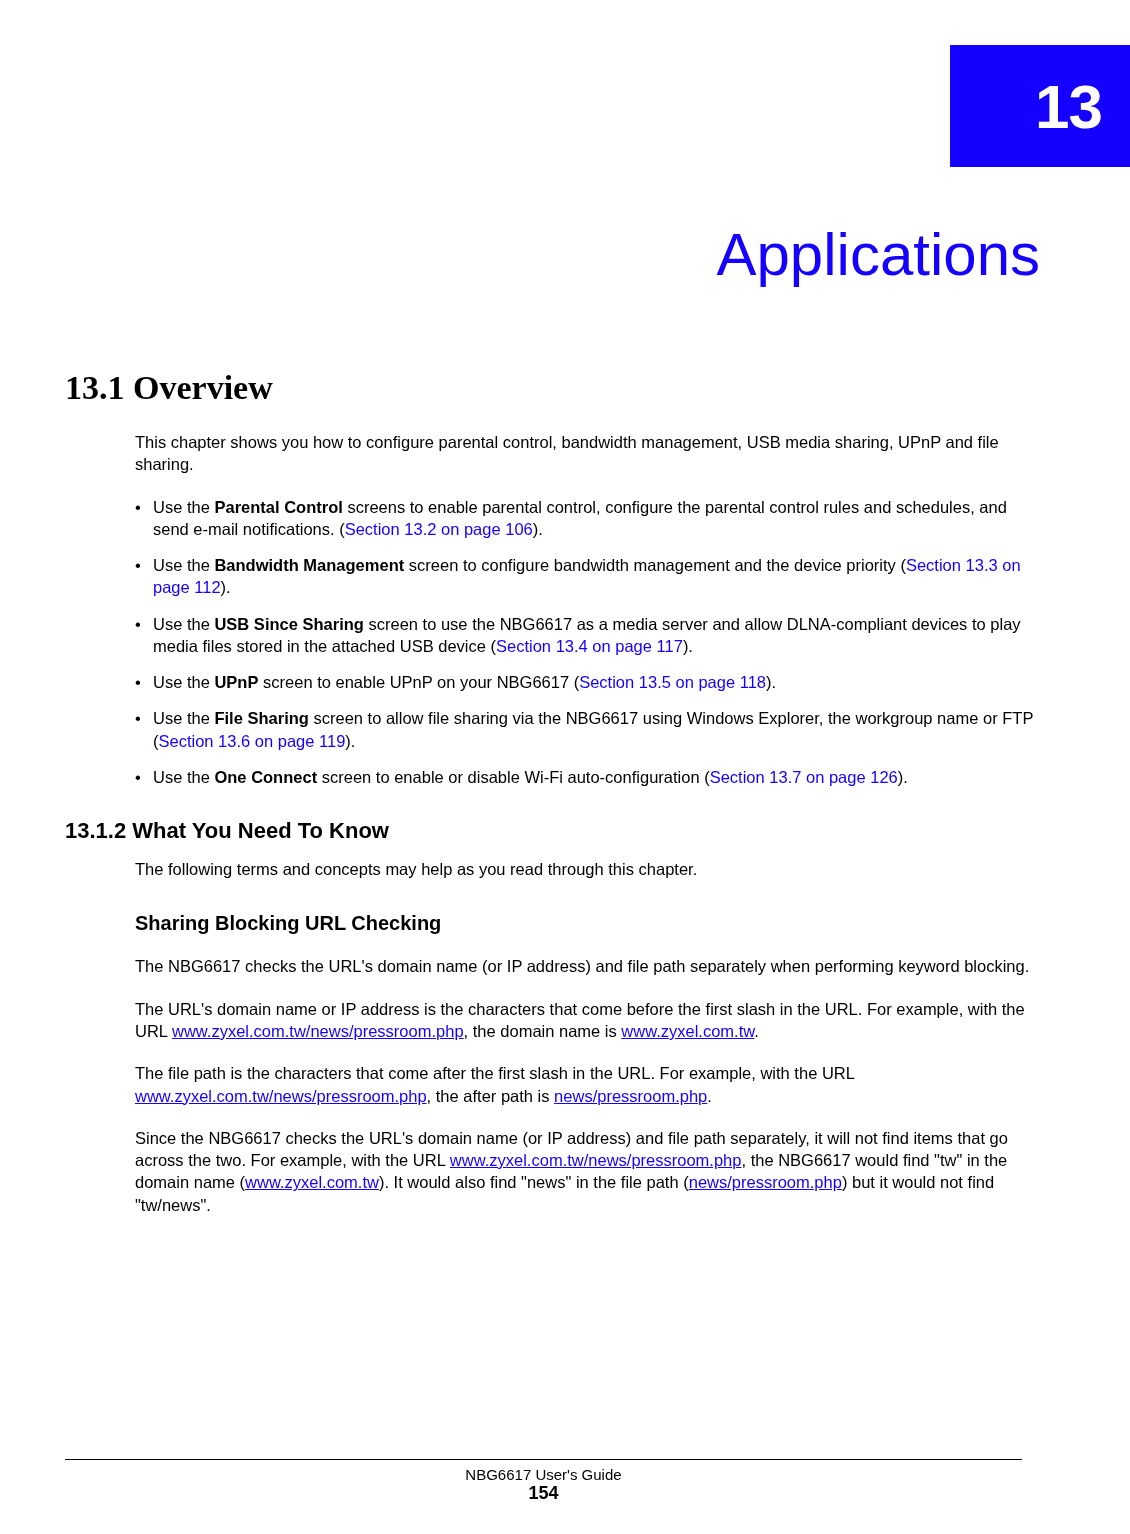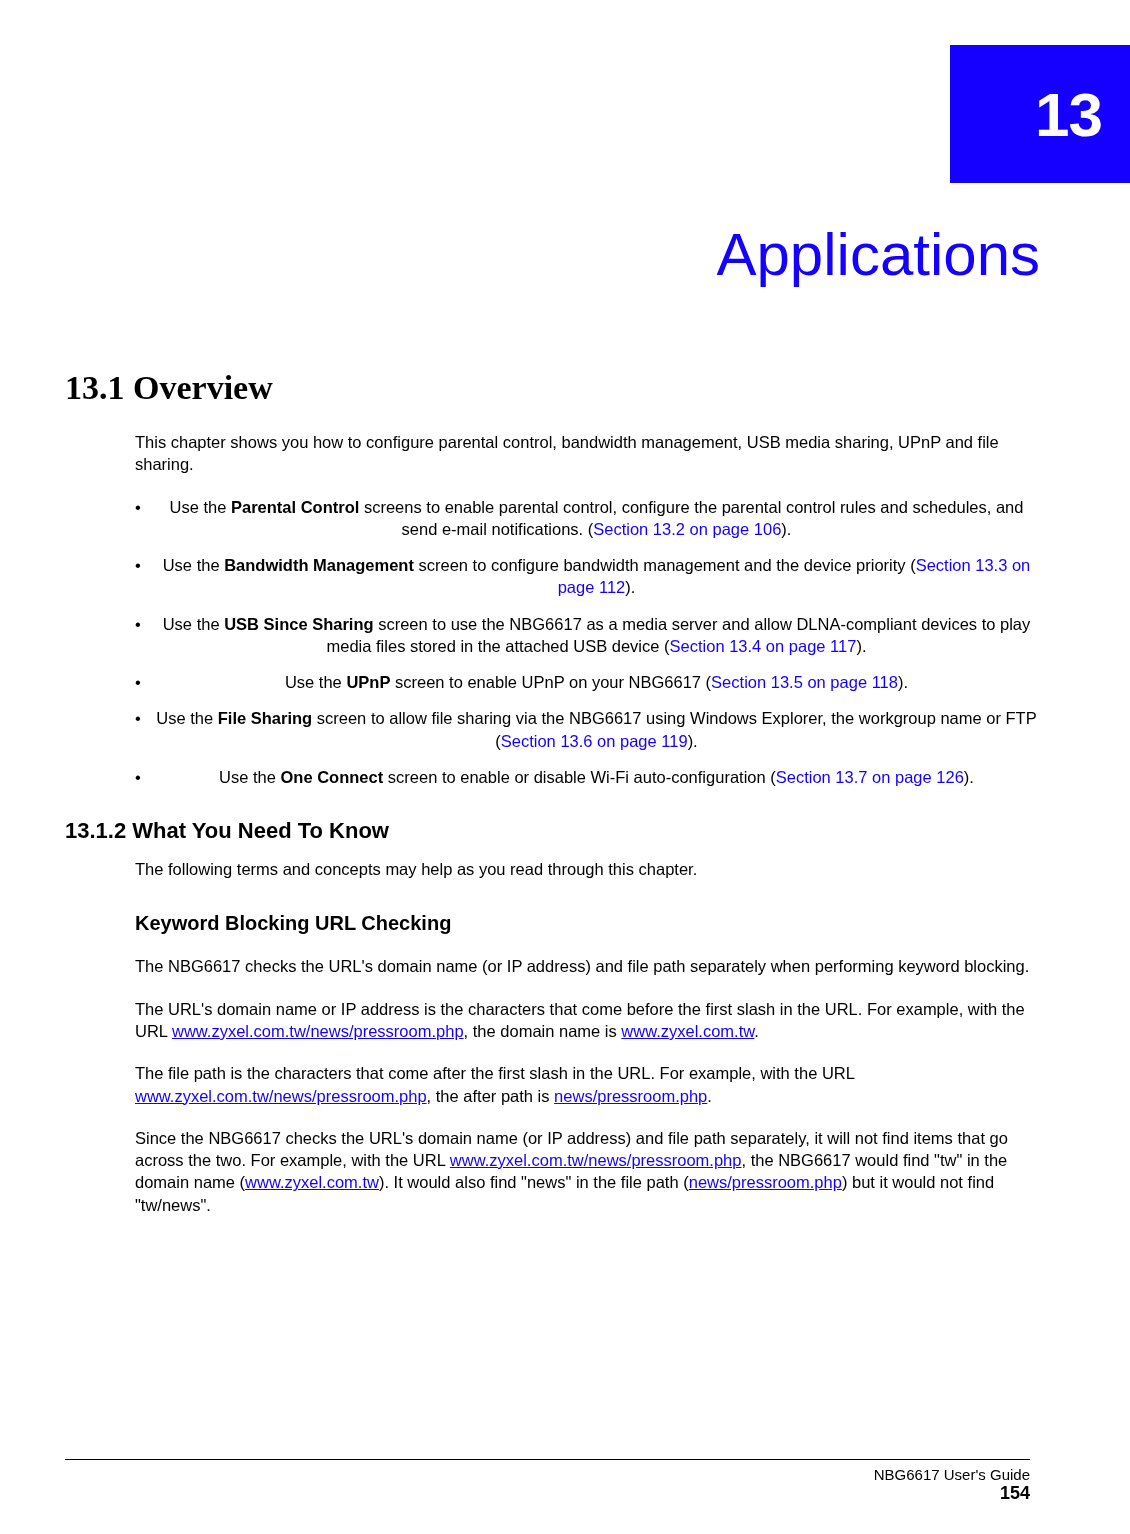--- a/index.html
+++ b/index.html
@@ -14,21 +14,21 @@
     height: 1534px;
     position: relative;
     box-sizing: border-box;
     padding: 45px 90px 0 65px;
   }
   .chapter-tag {
     position: absolute;
     top: 45px;
     right: 0;
     width: 180px;
-    height: 138px;
+    height: 122px;
     background: #1500ff;
     display: flex;
     align-items: center;
     justify-content: flex-end;
     padding-right: 28px;
     box-sizing: border-box;
   }
   .chapter-tag .num {
     color: #fff;
     font-size: 62px;
@@ -71,21 +71,20 @@
     font-size: 16.5px;
     line-height: 1.35;
   }
   .body-text p {
     margin: 0 0 20px 0;
   }
   ul.feature-list {
     list-style: none;
     padding-left: 0;
     margin: 0 0 10px 0;
-    text-align: center;
   }
   ul.feature-list li {
     position: relative;
     padding-left: 18px;
     margin-bottom: 14px;
     font-size: 16.5px;
     line-height: 1.35;
   }
   ul.feature-list li::before {
     content: "•";
@@ -93,22 +92,22 @@
     left: 0;
     top: 0;
   }
   .bold { font-weight: bold; }
   .xref { color: #1500ff; }
   .link { color: #1500ff; text-decoration: underline; }
   .footer {
     position: absolute;
     bottom: 30px;
     left: 65px;
-    right: 100px;
-    text-align: right;
+    right: 108px;
+    text-align: center;
     font-size: 15px;
     margin-top: 11px;
   }
   .footer-line {
     border-top: 1px solid #000;
     margin-bottom: 6px;
   }
   .footer .guide {
     display: block;
   }
@@ -157,21 +156,21 @@
         <span>Use the </span><span class="bold">One Connect</span><span> screen to enable or disable Wi-Fi auto-configuration (</span><span class="xref">Section 13.7 on page 126</span><span>).</span>
       </li>
     </ul>
   </div>
 
   <h3 class="subsection">13.1.2  What You Need To Know</h3>
 
   <div class="body-text">
     <p>The following terms and concepts may help as you read through this chapter.</p>
 
-    <h4 class="subsub" style="margin-left:0;">Keyword Blocking URL Checking</h4>
+    <h4 class="subsub" style="margin-left:0;">Sharing Blocking URL Checking</h4>
 
     <p>The NBG6617 checks the URL's domain name (or IP address) and file path separately when performing keyword blocking.</p>
 
     <p>
       <span>The URL's domain name or IP address is the characters that come before the first slash in the URL. For example, with the URL </span><span class="link">www.zyxel.com.tw/news/pressroom.php</span><span>, the domain name is </span><span class="link">www.zyxel.com.tw</span><span>.</span>
     </p>
 
     <p>
       <span>The file path is the characters that come after the first slash in the URL. For example, with the URL </span><span class="link">www.zyxel.com.tw/news/pressroom.php</span><span>, the after path is </span><span class="link">news/pressroom.php</span><span>.</span>
     </p>

